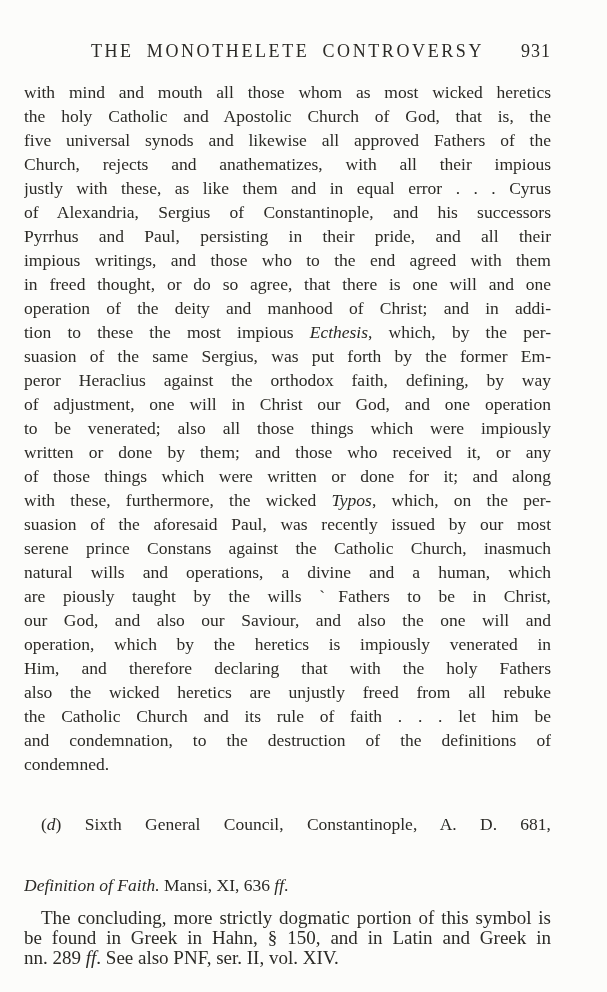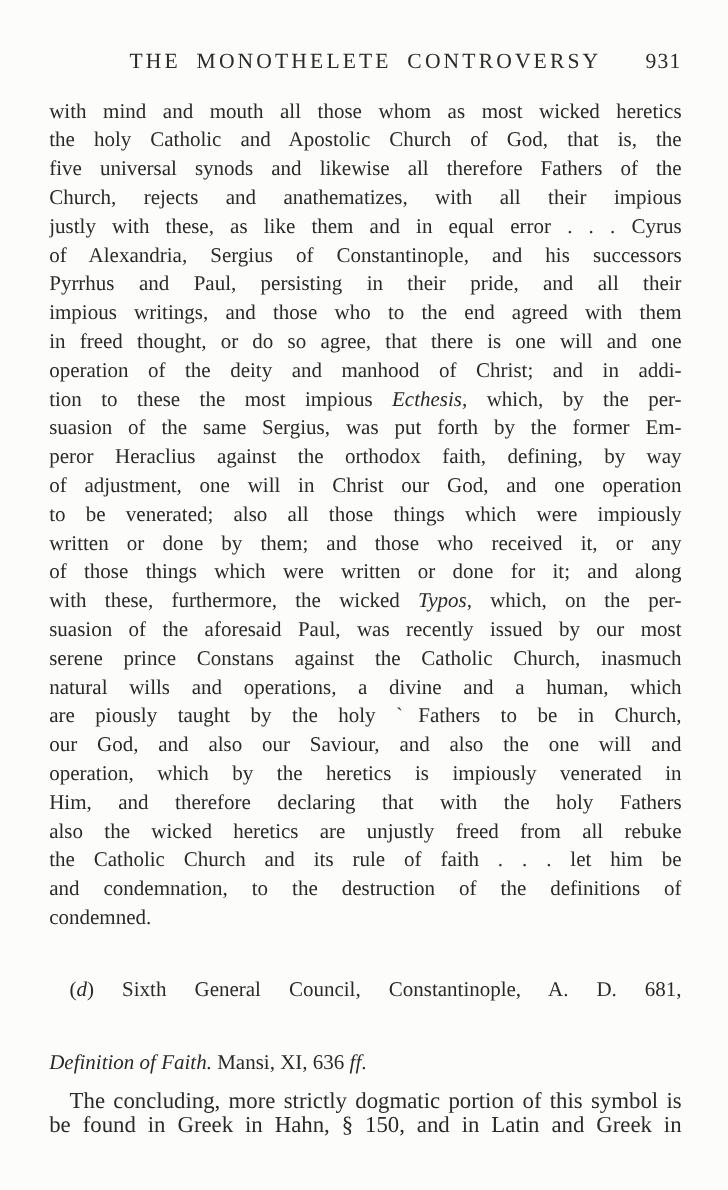--- a/index.html
+++ b/index.html
@@ -8,21 +8,21 @@
     width: 607px;
     height: 992px;
     margin: 0 auto;
     background: #fcfcfa;
     font-family: "Liberation Serif", "DejaVu Serif", serif;
     color: #2b2a26;
     overflow: hidden;
   }
   .column {
     position: absolute;
-    left: 41px;
+    left: 24px;
     top: 38px;
     width: 527px;
   }
   .running-head {
     position: relative;
     height: 26px;
     margin-bottom: 16px;
     font-size: 18px;
     line-height: 26px;
   }
@@ -67,51 +67,52 @@
 <div class="page">
   <div class="column">
     <div class="running-head">
       <span class="title">THE MONOTHELETE CONTROVERSY</span>
       <span class="pagenum">931</span>
     </div>
     <div id="paras">
         <div class="para">
           <div class="ln"><span>with mind and mouth all those whom as most wicked heretics</span></div>
           <div class="ln"><span>the holy Catholic and Apostolic Church of God, that is, the</span></div>
-          <div class="ln"><span>five universal synods and likewise all therefore Fathers of the</span></div>
+          <div class="ln"><span>five universal synods and likewise all approved Fathers of the</span></div>
           <div class="ln"><span>Church, rejects and anathematizes, with all their impious</span></div>
           <div class="ln"><span>justly with these, as like them and in equal error . . . Cyrus</span></div>
           <div class="ln"><span>of Alexandria, Sergius of Constantinople, and his successors</span></div>
           <div class="ln"><span>Pyrrhus and Paul, persisting in their pride, and all their</span></div>
           <div class="ln"><span>impious writings, and those who to the end agreed with them</span></div>
           <div class="ln"><span>in freed thought, or do so agree, that there is one will and one</span></div>
           <div class="ln"><span>operation of the deity and manhood of Christ; and in addi-</span></div>
           <div class="ln"><span>tion to these the most impious </span><i>Ecthesis</i><span>, which, by the per-</span></div>
           <div class="ln"><span>suasion of the same Sergius, was put forth by the former Em-</span></div>
           <div class="ln"><span>peror Heraclius against the orthodox faith, defining, by way</span></div>
           <div class="ln"><span>of adjustment, one will in Christ our God, and one operation</span></div>
           <div class="ln"><span>to be venerated; also all those things which were impiously</span></div>
           <div class="ln"><span>written or done by them; and those who received it, or any</span></div>
           <div class="ln"><span>of those things which were written or done for it; and along</span></div>
           <div class="ln"><span>with these, furthermore, the wicked </span><i>Typos</i><span>, which, on the per-</span></div>
           <div class="ln"><span>suasion of the aforesaid Paul, was recently issued by our most</span></div>
           <div class="ln"><span>serene prince Constans against the Catholic Church, inasmuch</span></div>
           <div class="ln"><span>natural wills and operations, a divine and a human, which</span></div>
-          <div class="ln"><span>are piously taught by the holy ˋFathers to be in Church,</span></div>
+          <div class="ln"><span>are piously taught by the wills ˋFathers to be in Christ,</span></div>
           <div class="ln"><span>our God, and also our Saviour, and also the one will and</span></div>
           <div class="ln"><span>operation, which by the heretics is impiously venerated in</span></div>
           <div class="ln"><span>Him, and therefore declaring that with the holy Fathers</span></div>
           <div class="ln"><span>also the wicked heretics are unjustly freed from all rebuke</span></div>
           <div class="ln"><span>the Catholic Church and its rule of faith . . . let him be</span></div>
           <div class="ln"><span>and condemnation, to the destruction of the definitions of</span></div>
           <div class="ln last"><span>condemned.</span></div>
         </div>
         <div class="para indent citation">
           <div class="ln"><span>(</span><i>d</i><span>) Sixth General Council, Constantinople, A. D. 681,</span></div>
           <div class="ln last"><i>Definition of Faith.</i><span>  Mansi, XI, 636 </span><i>ff</i><span>.</span></div>
         </div>
         <div class="para indent footnote">
           <div class="ln"><span>The concluding, more strictly dogmatic portion of this symbol is to</span></div>
           <div class="ln"><span>be found in Greek in Hahn, § 150, and in Latin and Greek in Denziger.</span></div>
+          <div class="ln last"><span>nn. 289 </span><i>ff</i><span>.  See also PNF, ser. II, vol. XIV.</span></div>
         </div>
       </div>
   </div>
 </div>
 
 </body></html>

